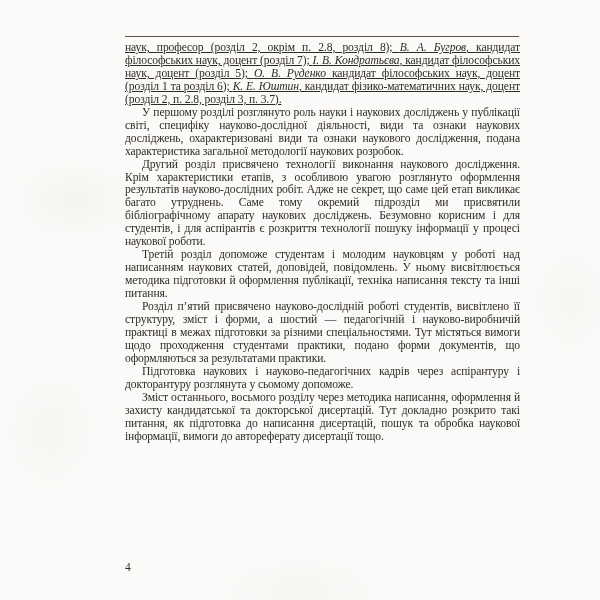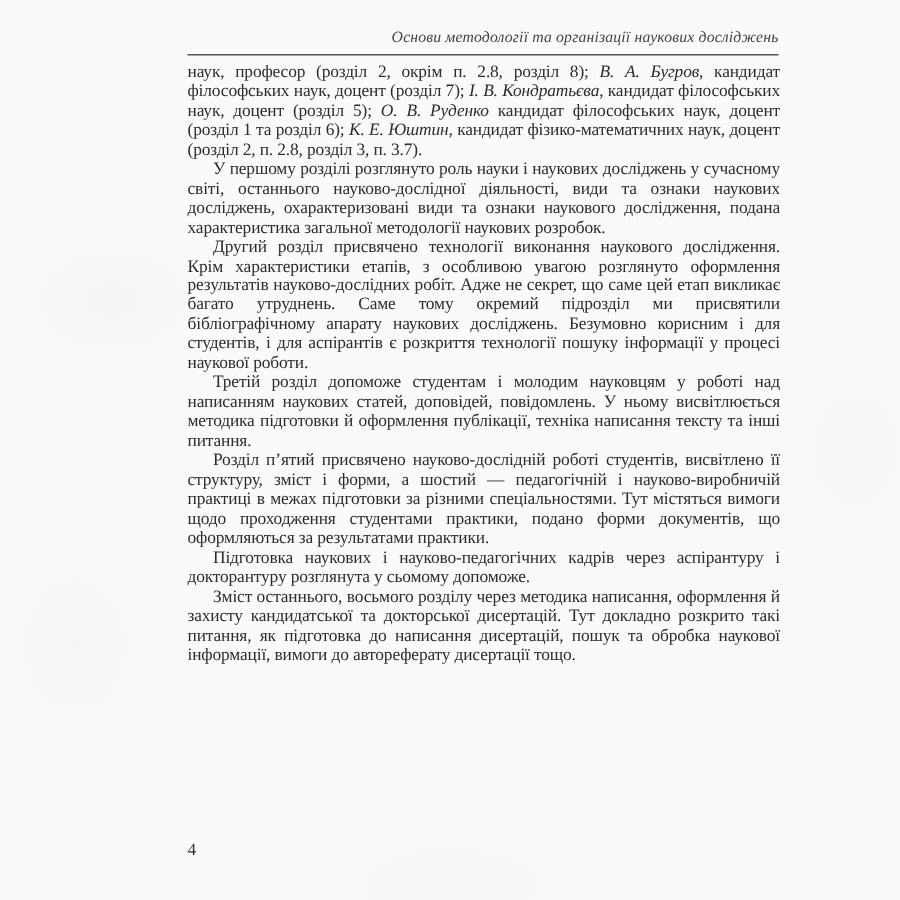--- a/index.html
+++ b/index.html
@@ -55,46 +55,46 @@
     text-align: justify;
     letter-spacing: -0.1px;
   }
   .para {
     margin: 0;
     padding: 0;
     text-indent: 17px;
   }
   .para.no-indent {
     text-indent: 0;
+    text-decoration: underline;
   }
   .it {
     font-style: italic;
   }
   .page-number {
     position: absolute;
     left: 125px;
     top: 561px;
     font-size: 11.5px;
     color: #34312d;
   }
 </style>
 </head>
 <body>
 
 <div class="scan-page">
 
-  <div class="running-header">Основи методології та організації наукових досліджень</div>
 
   <div class="header-rule"></div>
 
   <div class="page-body">
 
     <p class="para no-indent"><span>наук, професор (розділ 2, окрім п. 2.8, розділ 8); </span><span class="it">В. А. Бугров</span><span>, кандидат філософських наук, доцент (розділ 7); </span><span class="it">І. В. Кондратьєва</span><span>, кандидат філософських наук, доцент (розділ 5); </span><span class="it">О. В. Руденко</span><span> кандидат філософських наук, доцент (розділ 1 та розділ 6); </span><span class="it">К. Е. Юштин</span><span>, кандидат фізико-математичних наук, доцент (розділ 2, п. 2.8, розділ 3, п. 3.7).</span></p>
 
-    <p class="para">У першому розділі розглянуто роль науки і наукових досліджень у сучасному світі, останнього науково-дослідної діяльності, види та ознаки наукових досліджень, охарактеризовані види та ознаки наукового дослідження, подана характеристика загальної методології наукових розробок.</p>
+    <p class="para">У першому розділі розглянуто роль науки і наукових досліджень у публікації світі, специфіку науково-дослідної діяльності, види та ознаки наукових досліджень, охарактеризовані види та ознаки наукового дослідження, подана характеристика загальної методології наукових розробок.</p>
 
     <p class="para">Другий розділ присвячено технології виконання наукового дослідження. Крім характеристики етапів, з особливою увагою розглянуто оформлення результатів науково-дослідних робіт. Адже не секрет, що саме цей етап викликає багато утруднень. Саме тому окремий підрозділ ми присвятили бібліографічному апарату наукових досліджень. Безумовно корисним і для студентів, і для аспірантів є розкриття технології пошуку інформації у процесі наукової роботи.</p>
 
     <p class="para">Третій розділ допоможе студентам і молодим науковцям у роботі над написанням наукових статей, доповідей, повідомлень. У ньому висвітлюється методика підготовки й оформлення публікації, техніка написання тексту та інші питання.</p>
 
 
     <p class="para">Розділ п’ятий присвячено науково-дослідній роботі студентів, висвітлено її структуру, зміст і форми, а шостий — педагогічній і науково-виробничій практиці в межах підготовки за різними спеціальностями. Тут містяться вимоги щодо проходження студентами практики, подано форми документів, що оформляються за результатами практики.</p>
 
     <p class="para">Підготовка наукових і науково-педагогічних кадрів через аспірантуру і докторантуру розглянута у сьомому допоможе.</p>
 

